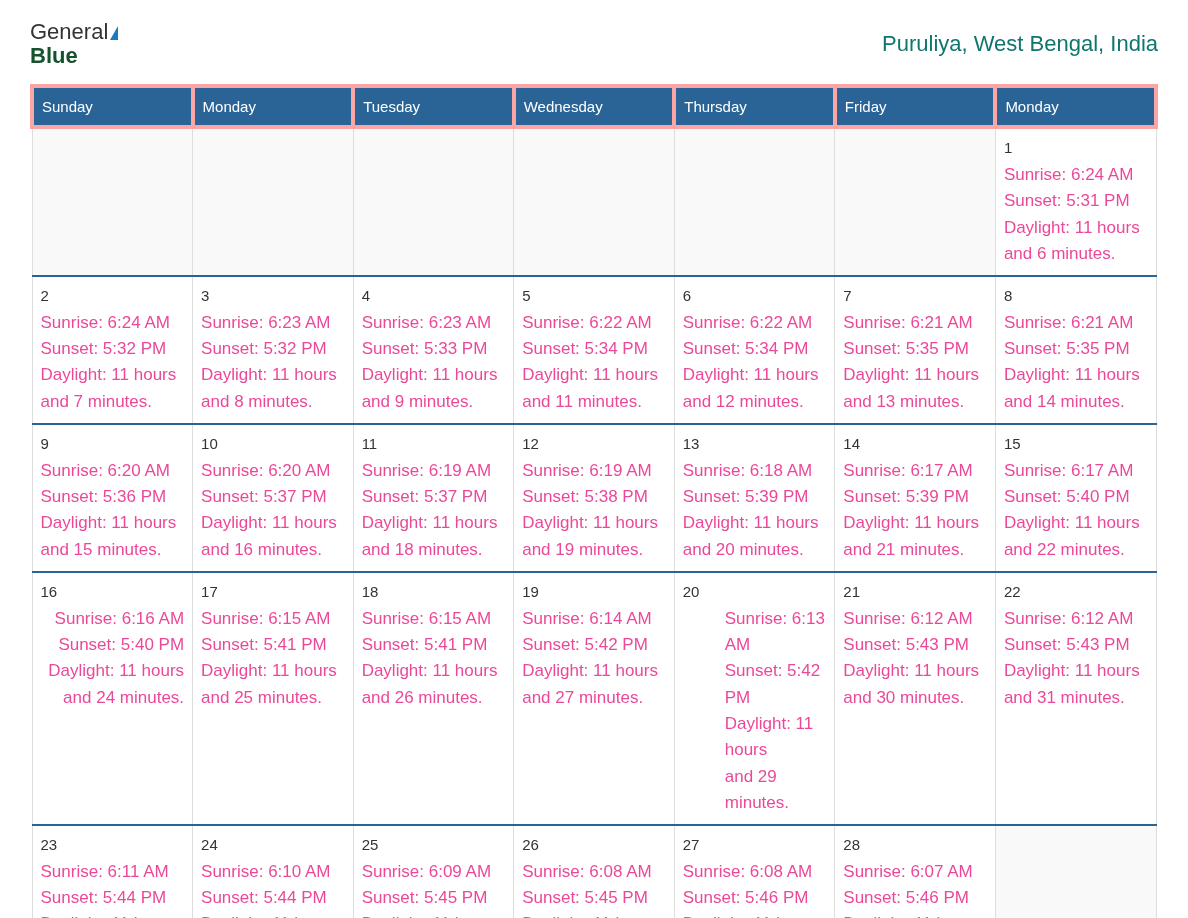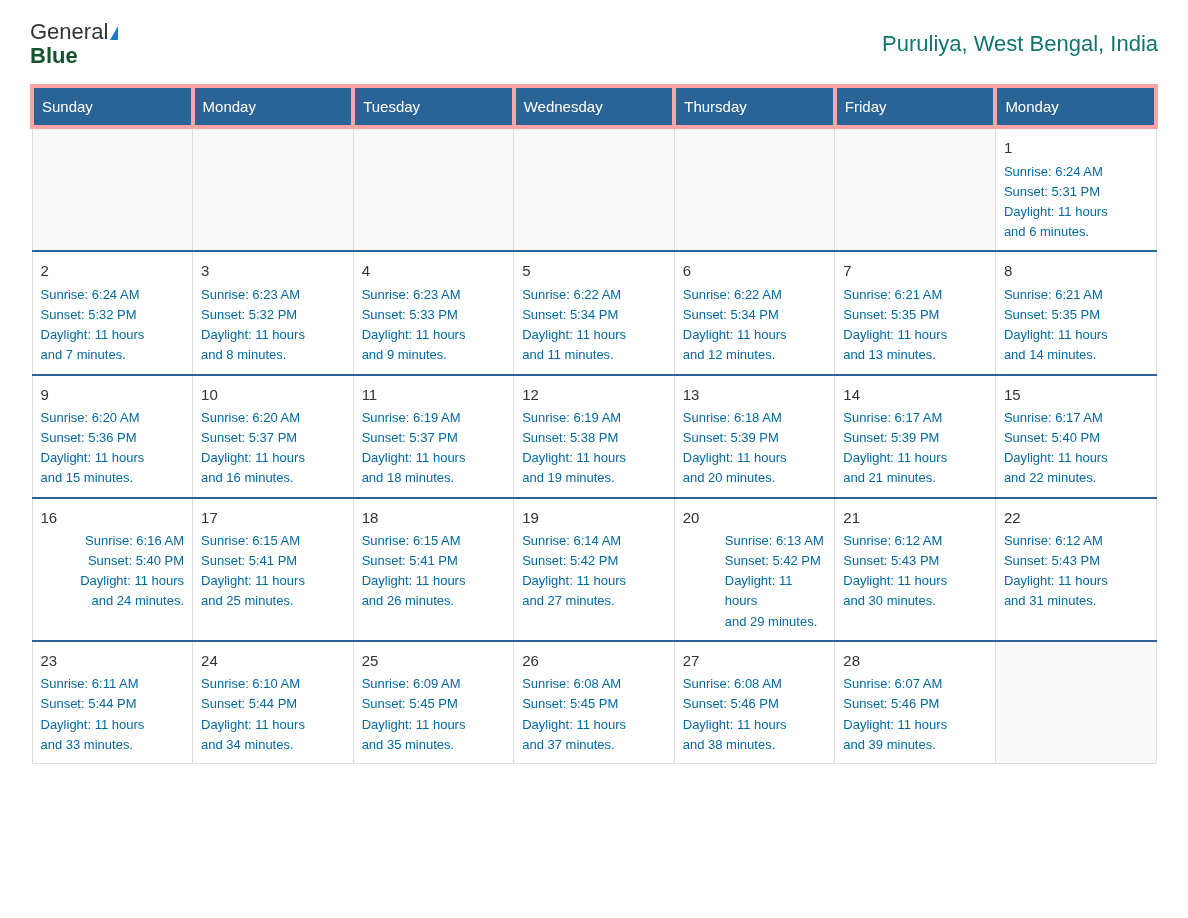--- a/index.html
+++ b/index.html
@@ -81,22 +81,22 @@
     .calendar tr:first-child td {
       border-top: none;
     }
     .day-number {
       font-size: 15px;
       font-weight: normal;
       display: block;
       margin-bottom: 2px;
     }
     .day-info {
-      font-size: 13px;
-      color: #0369a1;
+      font-size: 17px;
+      color: #ec4899;
       line-height: 1.55;
     }
     .empty-cell {
       background: #f9f9f9;
     }
   </style>
 </head>
 <body>
 
 <div class="header">

